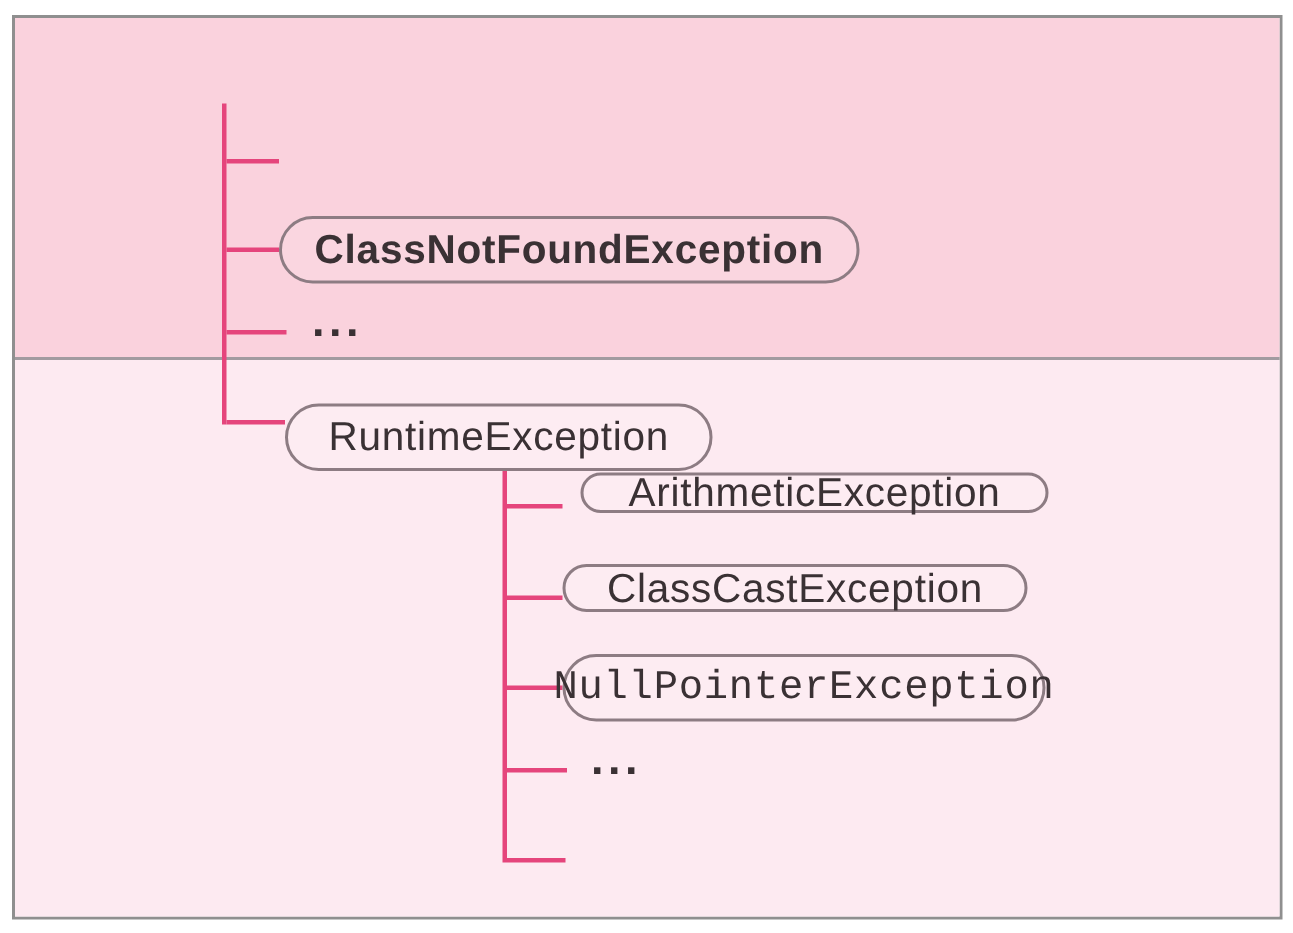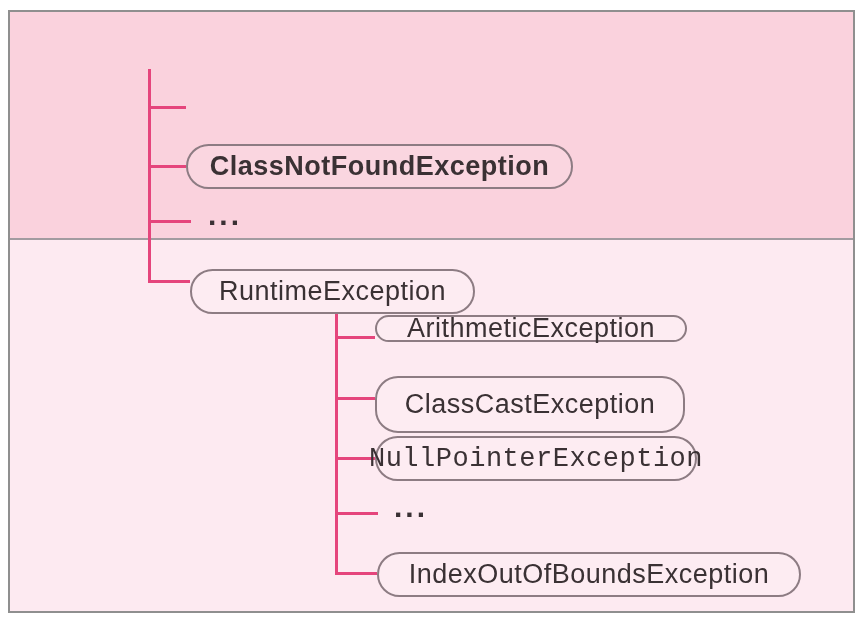--- a/index.html
+++ b/index.html
@@ -82,22 +82,22 @@
     font-weight: bold;
     line-height: 30px;
     color: var(--node-text);
     letter-spacing: 3px;
   }
   
   .n-exception   { left: 48px;  top: 13px;  width: 189px; height: 44px; }
   .n-io          { left: 176px; top: 73px;  width: 233px; height: 45px; }
   .n-cnf         { left: 176px; top: 132px; width: 387px; height: 45px; font-weight: bold; }
   .n-runtime     { left: 180px; top: 247px; width: 285px; height: 45px; margin-top: 10px; }
-  .n-arith       { left: 365px; top: 303px; width: 312px; height: 27px; }
-  .n-classcast   { left: 365px; top: 364px; width: 310px; height: 57px; }
+  .n-arith       { left: 377px; top: 303px; width: 312px; height: 27px; }
+  .n-classcast   { left: 365px; top: 364px; width: 310px; height: 32px; }
   .n-nullptr     { left: 365px; top: 424px; width: 322px; height: 45px; font-family: Liberation Mono, monospace; }
   .n-ioob        { left: 367px; top: 540px; width: 424px; height: 45px; }
   .e-top         { left: 198px; top: 188px; width: 70px; height: 30px; }
   .e-bottom      { left: 384px; top: 480px; width: 70px; height: 30px; }
   
   .c-v1          { left: 138px; top: 57px;  width: 3px;  height: 214px; }
   .c-io          { left: 141px; top: 94px;  width: 35px; height: 3px; }
   .c-cnf         { left: 141px; top: 153px; width: 35px; height: 3px; }
   .c-ell-top     { left: 141px; top: 208px; width: 40px; height: 3px; }
   .c-runtime     { left: 141px; top: 268px; width: 39px; height: 3px; }
@@ -130,15 +130,14 @@
   <div class="connector c-ioob"></div>
 
   <div class="node top-zone n-cnf">ClassNotFoundException</div>
   <div class="ellipsis e-top">...</div>
 
   <div class="node bottom-zone n-runtime">RuntimeException</div>
   <div class="node bottom-zone n-arith">ArithmeticException</div>
   <div class="node bottom-zone n-classcast">ClassCastException</div>
   <div class="node bottom-zone n-nullptr">NullPointerException</div>
   <div class="ellipsis e-bottom">...</div>
-  <div class="node bottom-zone n-ioob">IndexOutOfBoundsException</div>
 
 </div>
 
 </body></html>

